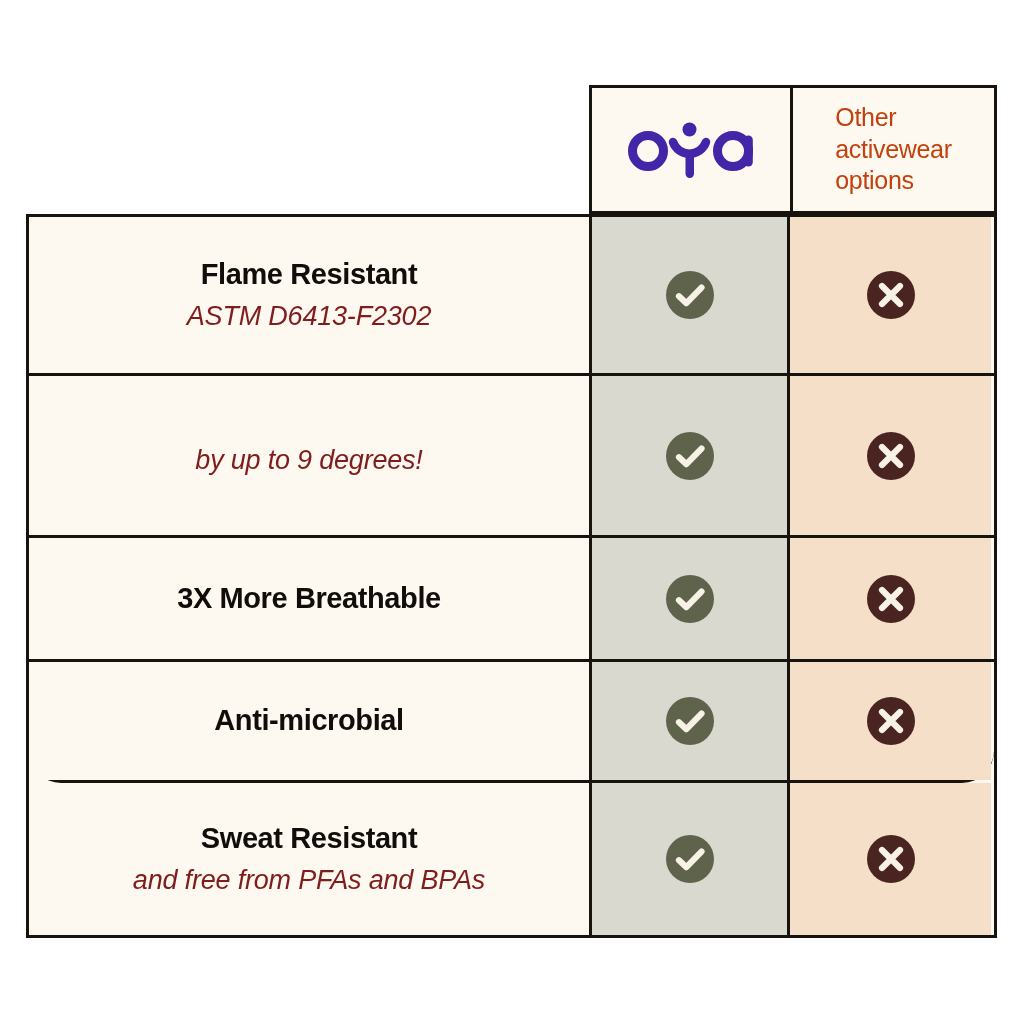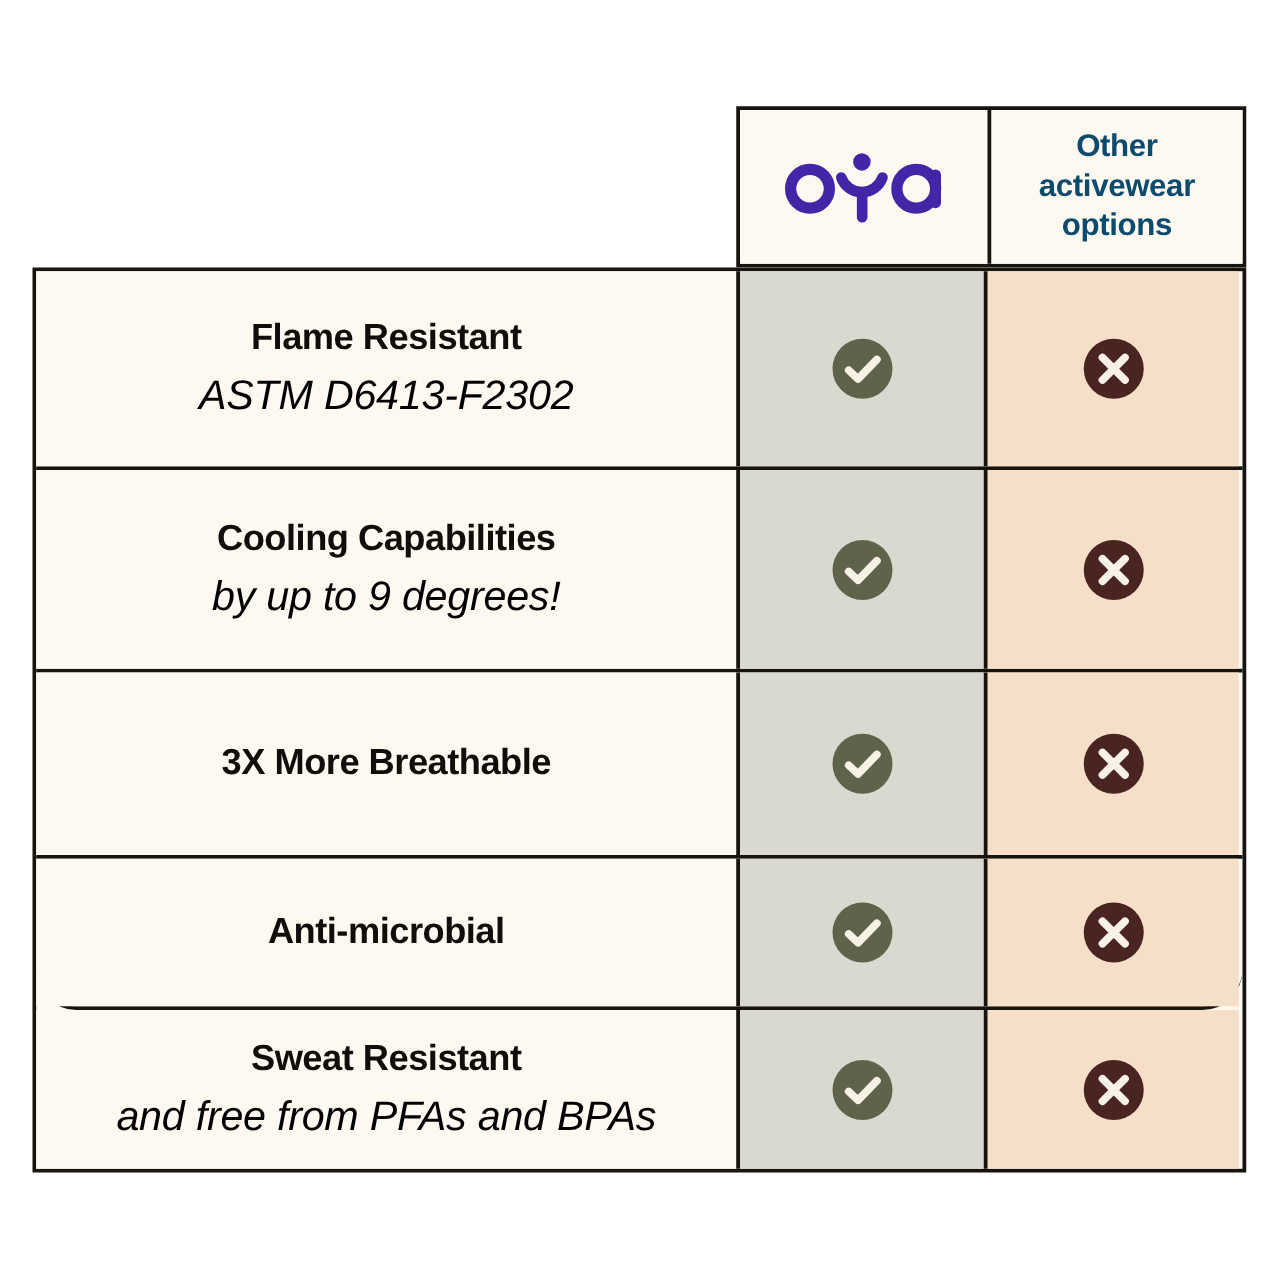--- a/index.html
+++ b/index.html
@@ -28,25 +28,24 @@
     background:#fdf8f0;
     box-sizing:border-box;
   }
   .hcell.brand{width:198px;}
   .hcell.other{width:204px;border-left:3px solid #17140f;}
 
   
   .logo{display:block;width:128px;height:58px;}
 
   .other-title{
-    font-weight:bold;
+    font-weight:normal;
     font-size:25px;
     line-height:1.27;
-    color:#0c4a6e;
-    text-align:center;
+    color:#c2410c;
     letter-spacing:-0.3px;
     padding:0 6px;
   }
 
   
   .table{
     position:absolute;
     left:26px; top:214px;
     width:971px; height:724px;
     border:3px solid #17140f;
@@ -57,21 +56,21 @@
   }
   .row{
     display:flex;
     box-sizing:border-box;
     border-bottom:3px solid #17140f;
     min-height:0;
   }
   .row:last-child{border-bottom:none;}
   .row.r1{height:159px;}
   .row.r2{height:162px;}
-  .row.r3{height:149px;}
+  .row.r3{height:124px;}
   .row.r4{height:121px;border-radius:32px;}
   .row.r5{flex:1 1 auto;}
 
   .cell-feature{
     width:560px;
     box-sizing:border-box;
     background:#fdf8f0;
     display:flex;flex-direction:column;
     align-items:center;justify-content:center;
     padding:0 6px;
@@ -87,23 +86,23 @@
   .feat-title{
     font-weight:bold;
     font-size:29px;
     line-height:1.15;
     color:#100d0a;
     letter-spacing:-0.4px;
     text-align:center;
   }
   .feat-sub{
     font-style:italic;
-    font-size:33px;
+    font-size:27px;
     line-height:1.2;
-    color:#000000;
+    color:#7f1d1d;
     letter-spacing:-0.2px;
     text-align:center;
     margin-top:9px;
   }
 
   .badge{display:block;width:56px;height:56px;}
 </style>
 </head>
 <body>
 
@@ -153,21 +152,20 @@
       <div class="cell-mark other">
         <svg class="badge" viewBox="0 0 56 56">
           <circle cx="28" cy="28" r="24" fill="#4a2420"></circle>
           <path d="M19 19 L37 37 M37 19 L19 37" fill="none" stroke="#f7f1e6" stroke-width="6.2" stroke-linecap="round"></path>
         </svg>
       </div>
     </div>
 
     <div class="row r2">
       <div class="cell-feature">
-        <div class="feat-title">Cooling Capabilities</div>
         <div class="feat-sub">by up to 9 degrees!</div>
       </div>
       <div class="cell-mark oya">
         <svg class="badge" viewBox="0 0 56 56">
           <circle cx="28" cy="28" r="24" fill="#5f634c"></circle>
           <path d="M17 29.2 L24.4 36.2 L39.5 20.6" fill="none" stroke="#f7f1e6" stroke-width="6.2" stroke-linecap="round" stroke-linejoin="round"></path>
         </svg>
       </div>
       <div class="cell-mark other">
         <svg class="badge" viewBox="0 0 56 56">

